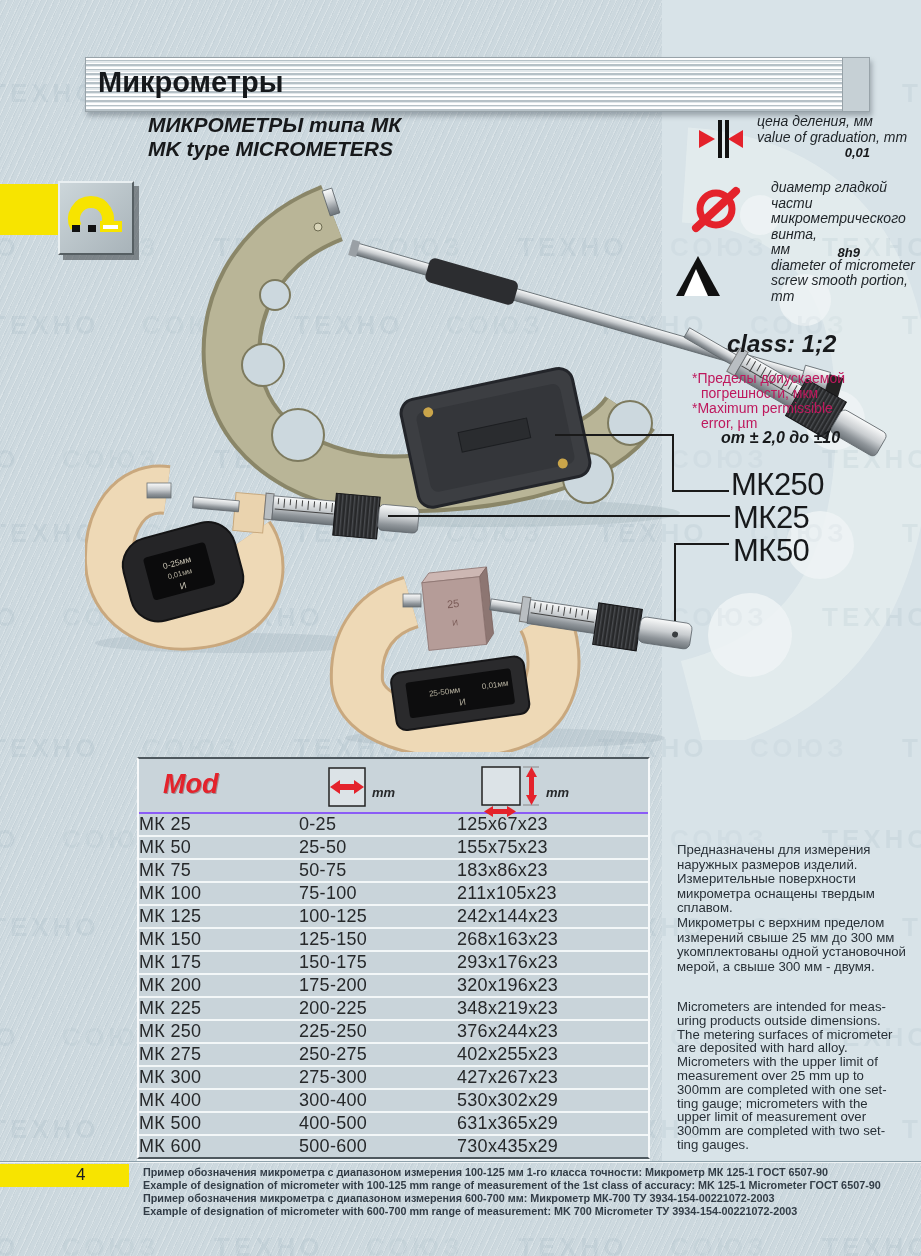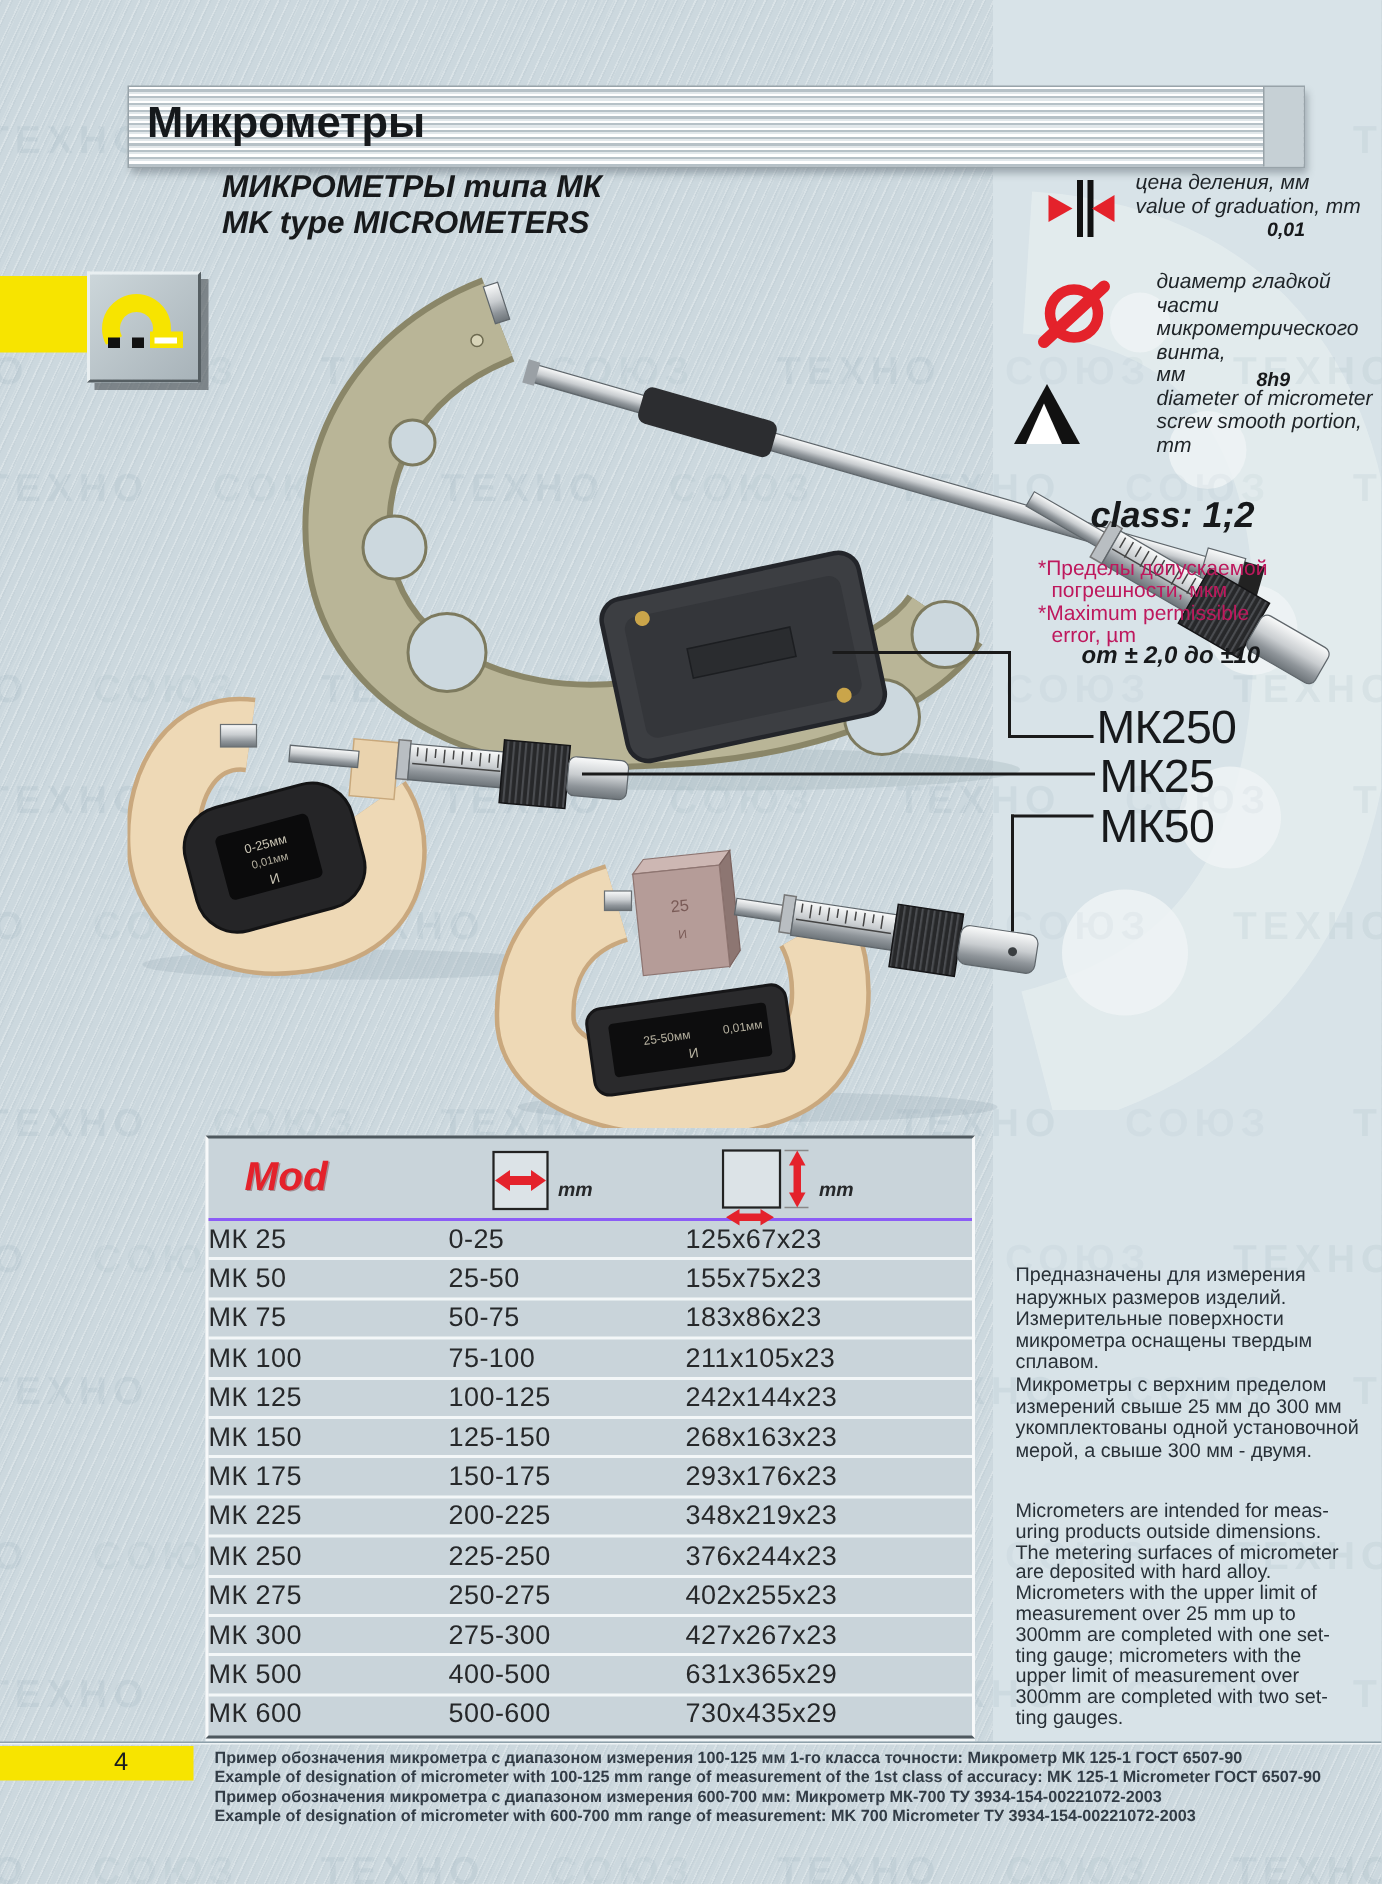--- a/index.html
+++ b/index.html
@@ -432,38 +432,48 @@
         <div class="t-cell c1">МК 150</div>
         <div class="t-cell c2">125-150</div>
         <div class="t-cell c3">268x163x23</div>
       </div>
       <div class="t-row">
         <div class="t-cell c1">МК 175</div>
         <div class="t-cell c2">150-175</div>
         <div class="t-cell c3">293x176x23</div>
       </div>
       <div class="t-row">
+        <div class="t-cell c1">МК 200</div>
+        <div class="t-cell c2">175-200</div>
+        <div class="t-cell c3">320x196x23</div>
+      </div>
+      <div class="t-row">
         <div class="t-cell c1">МК 225</div>
         <div class="t-cell c2">200-225</div>
         <div class="t-cell c3">348x219x23</div>
       </div>
       <div class="t-row">
         <div class="t-cell c1">МК 250</div>
         <div class="t-cell c2">225-250</div>
         <div class="t-cell c3">376x244x23</div>
       </div>
       <div class="t-row">
         <div class="t-cell c1">МК 275</div>
         <div class="t-cell c2">250-275</div>
         <div class="t-cell c3">402x255x23</div>
       </div>
       <div class="t-row">
         <div class="t-cell c1">МК 300</div>
         <div class="t-cell c2">275-300</div>
         <div class="t-cell c3">427x267x23</div>
+      </div>
+      <div class="t-row">
+        <div class="t-cell c1">МК 400</div>
+        <div class="t-cell c2">300-400</div>
+        <div class="t-cell c3">530x302x29</div>
       </div>
       <div class="t-row">
         <div class="t-cell c1">МК 500</div>
         <div class="t-cell c2">400-500</div>
         <div class="t-cell c3">631x365x29</div>
       </div>
       <div class="t-row">
         <div class="t-cell c1">МК 600</div>
         <div class="t-cell c2">500-600</div>
         <div class="t-cell c3">730x435x29</div>

